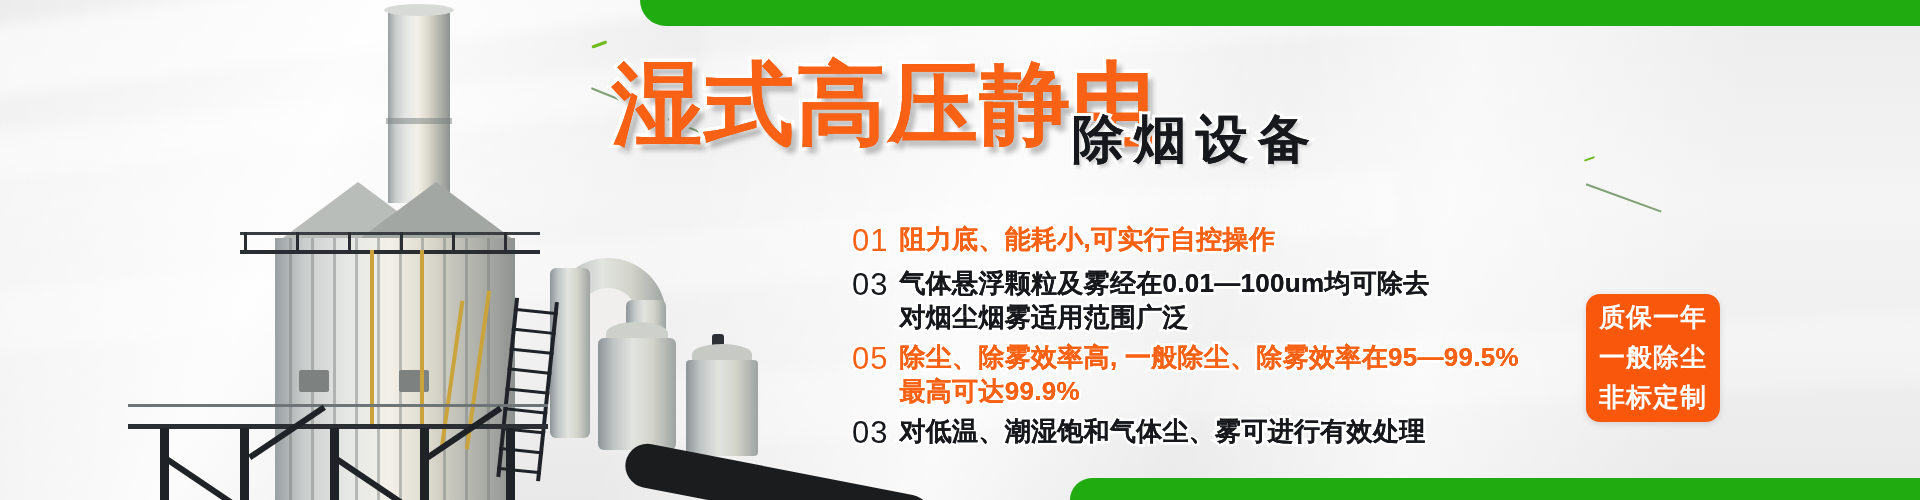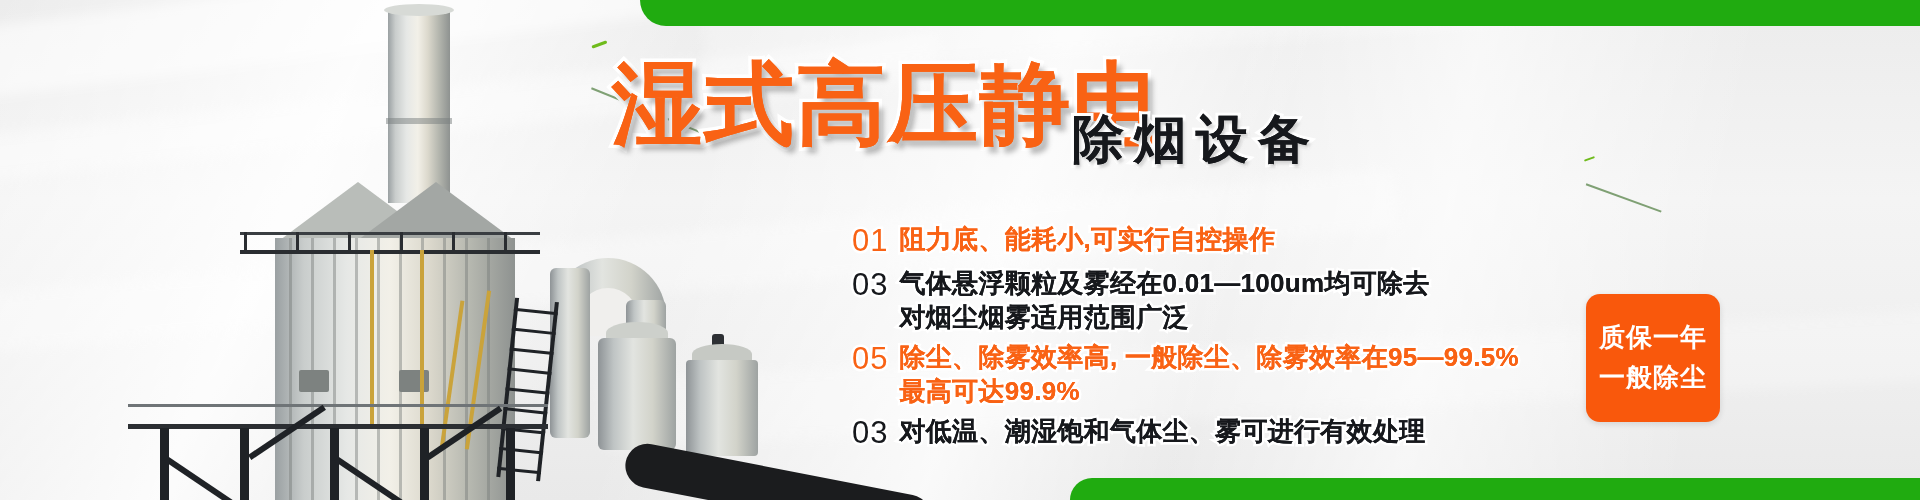--- a/index.html
+++ b/index.html
@@ -285,15 +285,16 @@
       <div class="feat-lines">
         <div class="feat-text black">对低温、潮湿饱和气体尘、雾可进行有效处理</div>
         <div class="feat-text-fill black">对低温、潮湿饱和气体尘、雾可进行有效处理</div>
       </div>
     </div>
   </div>
 
   <div id="badge">
     <div class="badge-line">质保一年</div>
     <div class="badge-line">一般除尘</div>
+    <div class="badge-line">非标定制</div>
   </div>
 
 </div>
 
 </body></html>

